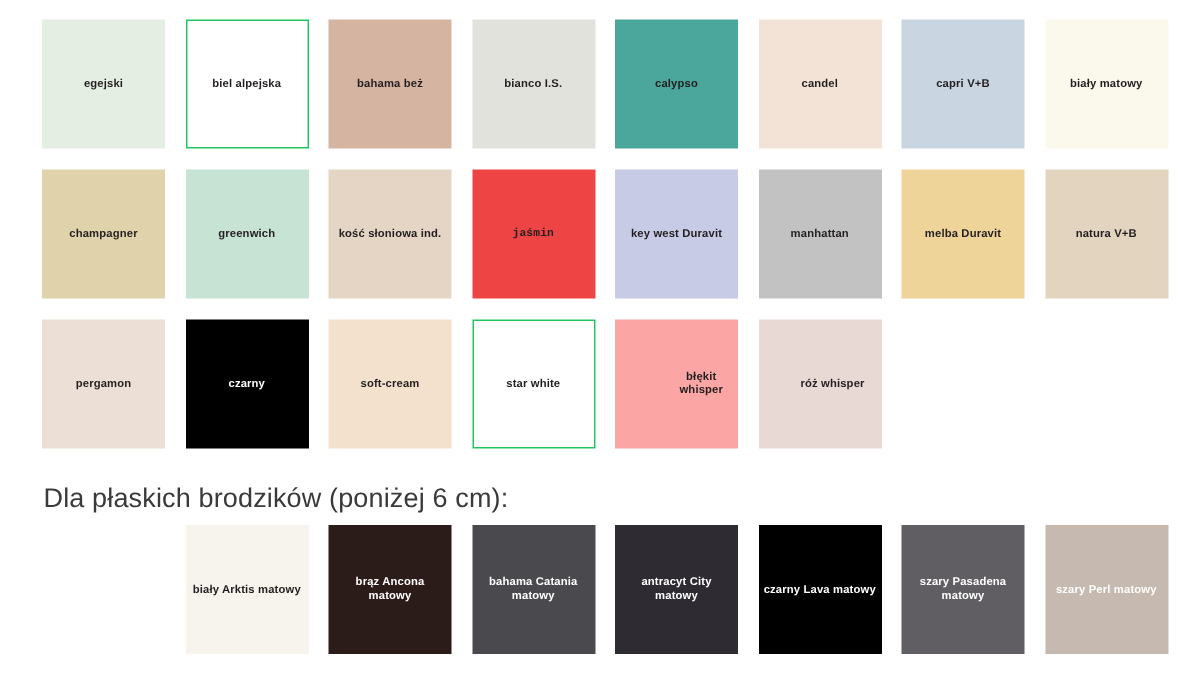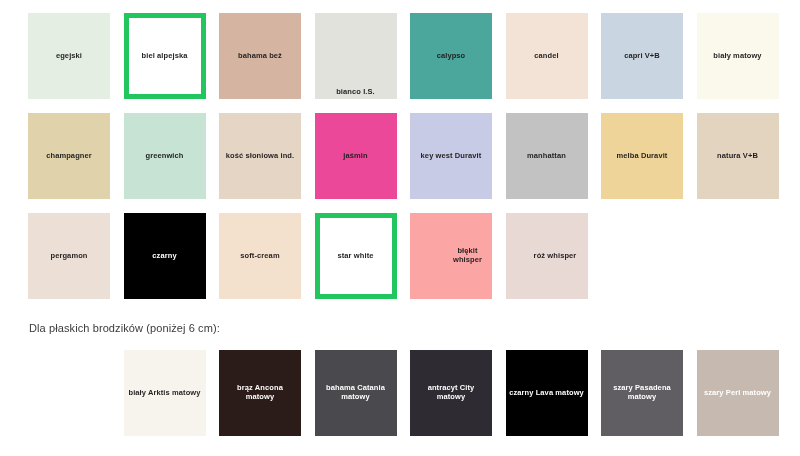--- a/index.html
+++ b/index.html
@@ -47,21 +47,21 @@
     box-sizing: border-box;
     display: flex;
     align-items: center;
     justify-content: center;
     text-align: center;
     padding: 2px 3px;
     overflow: hidden;
   }
 
   .swatch.bordered {
-    border: 5px solid #22c55e;
+    border: 1px solid #22c55e;
   }
 
   .swatch.empty {
     background: transparent;
   }
 
   .swatch-label {
     font-size: 7.5px;
     font-weight: bold;
     line-height: 1.15;
@@ -71,21 +71,21 @@
   }
 
   .swatch-label.light {
     color: #ffffff;
   }
 
   #section-heading {
     position: absolute;
     left: 29px;
     top: 322px;
-    font-size: 11px;
+    font-size: 18px;
     font-weight: normal;
     color: #3a3a3a;
     letter-spacing: 0.1px;
     white-space: nowrap;
   }
 </style>
 </head>
 <body>
 
 <div id="swatch-page">
@@ -93,21 +93,21 @@
   <div class="swatch-grid" id="grid-main">
       <div class="swatch" style="background: rgb(228, 238, 226); justify-content: center;">
         <span class="swatch-label">egejski</span>
       </div>
       <div class="swatch bordered" style="background: rgb(255, 255, 255);">
         <span class="swatch-label">biel alpejska</span>
       </div>
       <div class="swatch" style="background: rgb(213, 181, 162);">
         <span class="swatch-label">bahama beż</span>
       </div>
-      <div class="swatch" style="background: rgb(226, 226, 221); align-items: flex-end;">
+      <div class="swatch" style="background: rgb(226, 226, 221);">
         <span class="swatch-label">bianco I.S.</span>
       </div>
       <div class="swatch" style="background: rgb(75, 167, 156);">
         <span class="swatch-label">calypso</span>
       </div>
       <div class="swatch" style="background: rgb(242, 227, 214);">
         <span class="swatch-label">candel</span>
       </div>
       <div class="swatch" style="background: rgb(201, 214, 226);">
         <span class="swatch-label">capri V+B</span>
@@ -117,21 +117,21 @@
       </div>
       <div class="swatch" style="background: rgb(224, 211, 171);">
         <span class="swatch-label">champagner</span>
       </div>
       <div class="swatch" style="background: rgb(198, 227, 212);">
         <span class="swatch-label">greenwich</span>
       </div>
       <div class="swatch" style="background: rgb(228, 213, 196);">
         <span class="swatch-label">kość słoniowa ind.</span>
       </div>
-      <div class="swatch" style="background: #ec4899;">
+      <div class="swatch" style="background: #ef4444; font-family: Liberation Mono, monospace;">
         <span class="swatch-label">jaśmin</span>
       </div>
       <div class="swatch" style="background: rgb(200, 203, 230);">
         <span class="swatch-label">key west Duravit</span>
       </div>
       <div class="swatch" style="background: rgb(194, 194, 194);">
         <span class="swatch-label">manhattan</span>
       </div>
       <div class="swatch" style="background: rgb(239, 212, 154);">
         <span class="swatch-label">melba Duravit</span>

